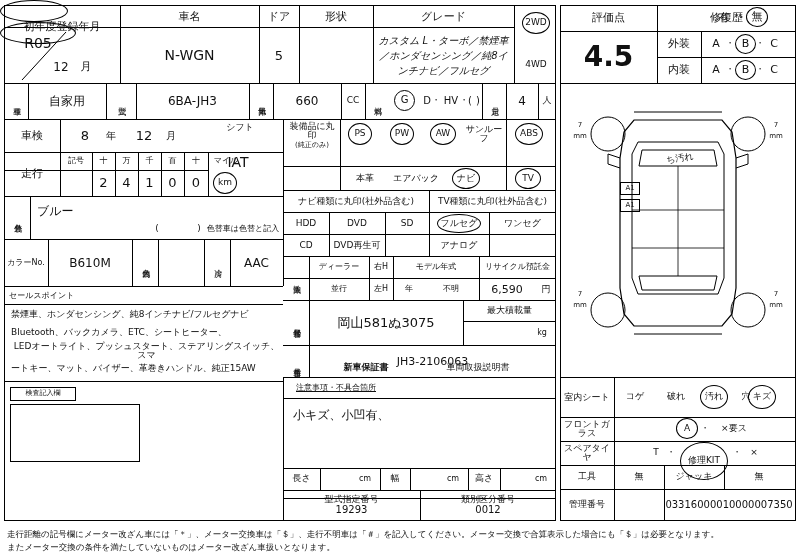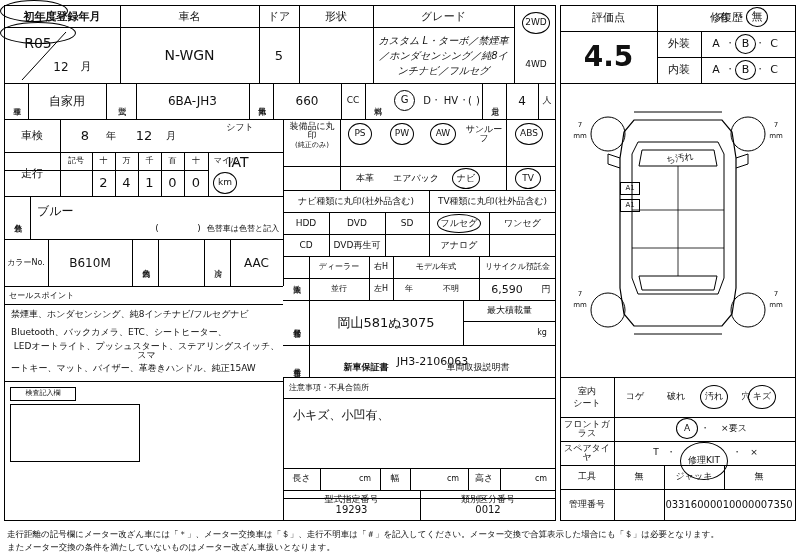--- a/index.html
+++ b/index.html
@@ -33,21 +33,21 @@
   <div class="bx" style="left:560px;top:5px;width:236px;height:516px;"></div>
 
   <div class="hline" style="left:4px;top:83px;width:552px;"></div>
   <div class="vline" style="left:120px;top:5px;height:78px;"></div>
   <div class="vline" style="left:259px;top:5px;height:78px;"></div>
   <div class="vline" style="left:299px;top:5px;height:78px;"></div>
   <div class="vline" style="left:373px;top:5px;height:78px;"></div>
   <div class="vline" style="left:514px;top:5px;height:78px;"></div>
   <div class="hline" style="left:4px;top:27px;width:510px;"></div>
 
-  <div class="lbl s11" style="left:4px;top:6px;width:116px;height:21px;font-weight:bold;">初年度登録年月</div>
+  <div class="lbl s11" style="left:4px;top:16px;width:116px;height:21px;">初年度登録年月</div>
   <div class="lbl s11" style="left:120px;top:6px;width:139px;height:21px;">車名</div>
   <div class="lbl s11" style="left:259px;top:6px;width:40px;height:21px;">ドア</div>
   <div class="lbl s11" style="left:299px;top:6px;width:74px;height:21px;">形状</div>
   <div class="lbl s11" style="left:373px;top:6px;width:141px;height:21px;">グレード</div>
 
   <div class="lbl s14" style="left:8px;top:32px;width:60px;height:22px;">R05</div>
   <div class="lbl s12" style="left:44px;top:57px;width:34px;height:20px;">12</div>
   <div class="lbl s11" style="left:76px;top:58px;width:20px;height:18px;">月</div>
   <svg style="position:absolute;left:4px;top:28px;" width="116" height="55">
       <line x1="18" y1="52" x2="62" y2="4" stroke="#000" stroke-width="1"></line>
@@ -266,21 +266,21 @@
   <div class="lbl s9 left" style="left:8px;top:342px;width:274px;height:18px;">LEDオートライト、プッシュスタート、ステアリングスイッチ、スマ</div>
   <div class="lbl s9 left" style="left:8px;top:360px;width:274px;height:18px;">ートキー、マット、バイザー、革巻きハンドル、純正15AW</div>
 
   <div class="hline" style="left:4px;top:381px;width:279px;"></div>
   <div class="bx" style="left:10px;top:387px;width:66px;height:14px;"></div>
   <div class="lbl tiny" style="left:10px;top:387px;width:66px;height:14px;">検査記入欄</div>
   <div class="bx" style="left:10px;top:404px;width:130px;height:58px;"></div>
 
   <div class="vline" style="left:283px;top:377px;height:144px;"></div>
   <div class="hline" style="left:283px;top:398px;width:273px;"></div>
-  <div class="lbl s8 left" style="left:286px;top:380px;width:140px;height:17px;">注意事項・不具合箇所</div>
+  <div class="lbl s8 left" style="left:293px;top:380px;width:140px;height:17px;text-decoration:underline;">注意事項・不具合箇所</div>
   <div class="lbl s12 left" style="left:290px;top:403px;width:260px;height:24px;">小キズ、小凹有、</div>
 
   <div class="hline" style="left:283px;top:468px;width:273px;"></div>
   <div class="hline" style="left:283px;top:490px;width:273px;"></div>
   <div class="vline" style="left:320px;top:468px;height:22px;"></div>
   <div class="vline" style="left:380px;top:468px;height:22px;"></div>
   <div class="vline" style="left:410px;top:468px;height:22px;"></div>
   <div class="vline" style="left:468px;top:468px;height:22px;"></div>
   <div class="vline" style="left:500px;top:468px;height:22px;"></div>
 
@@ -341,21 +341,21 @@
 
   <div class="hline" style="left:560px;top:417px;width:236px;"></div>
   <div class="hline" style="left:560px;top:441px;width:236px;"></div>
   <div class="hline" style="left:560px;top:465px;width:236px;"></div>
   <div class="hline" style="left:560px;top:489px;width:236px;"></div>
   <div class="vline" style="left:614px;top:377px;height:144px;"></div>
   <div class="vline" style="left:664px;top:465px;height:24px;"></div>
   <div class="vline" style="left:724px;top:465px;height:24px;"></div>
   <div class="vline" style="left:664px;top:489px;height:32px;"></div>
 
-  <div class="lbl s9" style="left:560px;top:379px;width:54px;height:38px;flex-direction:column;line-height:1.3;">
+  <div class="lbl s9" style="left:560px;top:379px;width:54px;height:38px;line-height:1.3;">
     <span>室内</span>
     <span>シート</span>
   </div>
   <div class="lbl s9" style="left:618px;top:386px;width:34px;height:22px;">コゲ</div>
   <div class="lbl s9" style="left:658px;top:386px;width:36px;height:22px;">破れ</div>
   <div class="circ lbl s9" style="left:700px;top:385px;width:28px;height:24px;">汚れ</div>
   <div class="lbl s9" style="left:736px;top:386px;width:20px;height:22px;">穴</div>
   <div class="circ lbl s9" style="left:748px;top:385px;width:28px;height:24px;">キズ</div>
 
   <div class="lbl s9" style="left:560px;top:418px;width:54px;height:22px;">フロントガラス</div>

